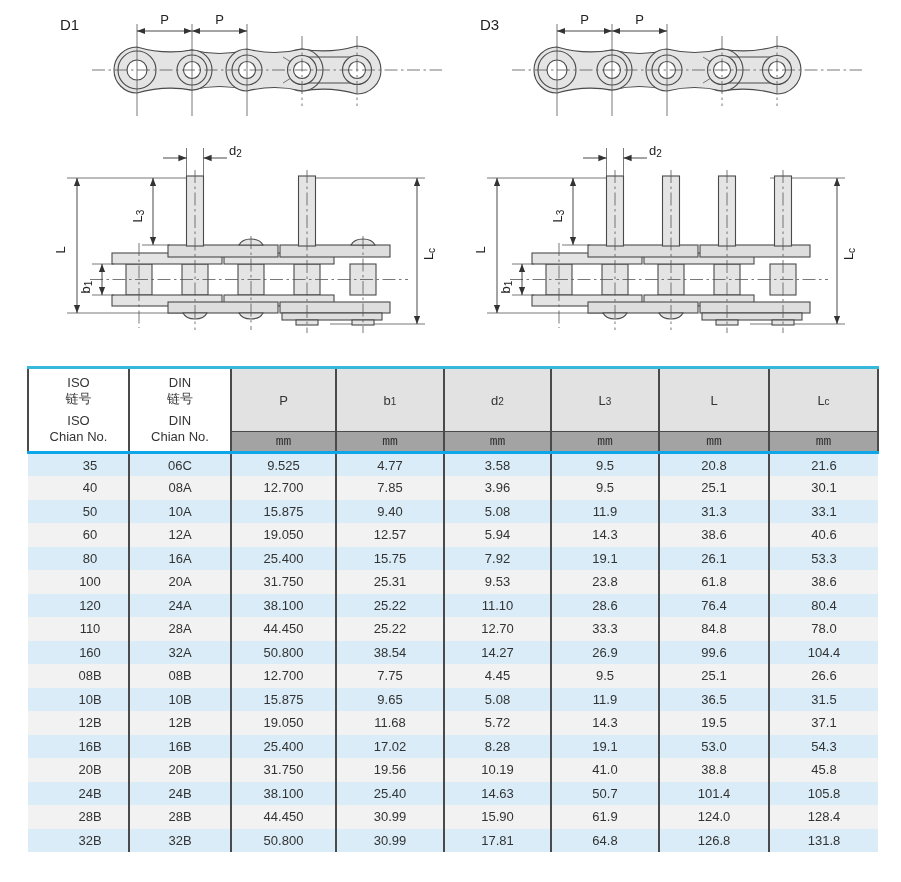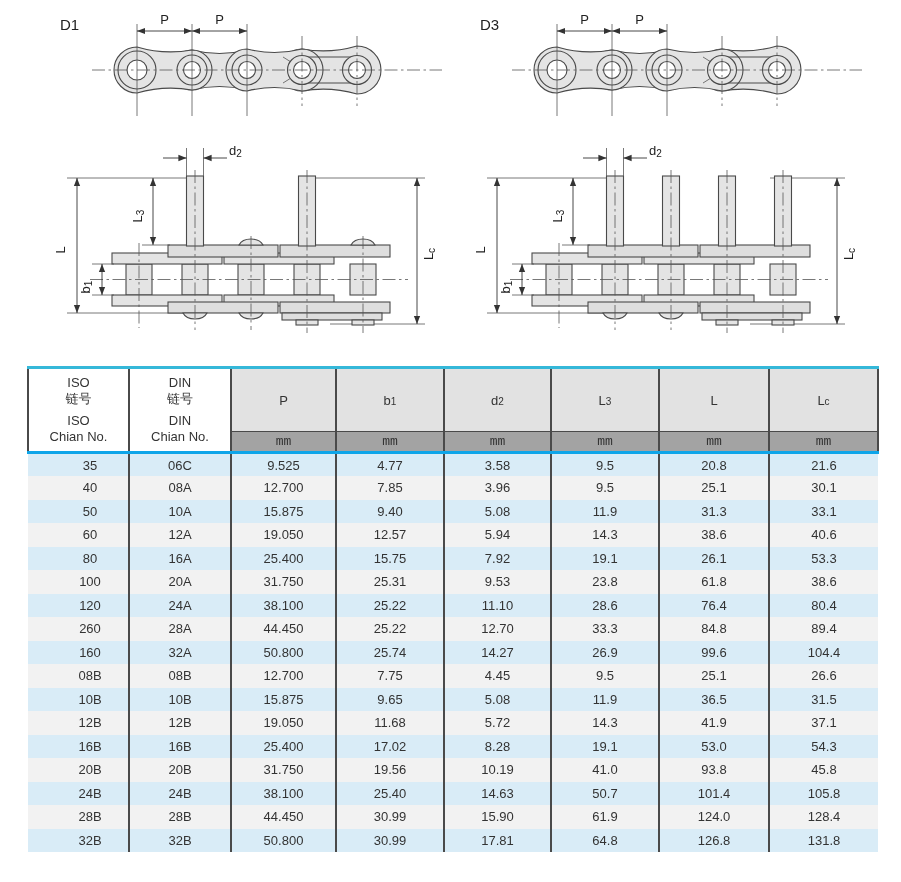--- a/index.html
+++ b/index.html
@@ -366,34 +366,34 @@
           <td>120</td>
           <td>24A</td>
           <td>38.100</td>
           <td>25.22</td>
           <td>11.10</td>
           <td>28.6</td>
           <td>76.4</td>
           <td>80.4</td>
         </tr>
         <tr>
-          <td>260</td>
+          <td>110</td>
           <td>28A</td>
           <td>44.450</td>
           <td>25.22</td>
           <td>12.70</td>
           <td>33.3</td>
           <td>84.8</td>
-          <td>89.4</td>
+          <td>78.0</td>
         </tr>
         <tr>
           <td>160</td>
           <td>32A</td>
           <td>50.800</td>
-          <td>25.74</td>
+          <td>38.54</td>
           <td>14.27</td>
           <td>26.9</td>
           <td>99.6</td>
           <td>104.4</td>
         </tr>
         <tr>
           <td>08B</td>
           <td>08B</td>
           <td>12.700</td>
           <td>7.75</td>
@@ -412,41 +412,41 @@
           <td>36.5</td>
           <td>31.5</td>
         </tr>
         <tr>
           <td>12B</td>
           <td>12B</td>
           <td>19.050</td>
           <td>11.68</td>
           <td>5.72</td>
           <td>14.3</td>
-          <td>41.9</td>
+          <td>19.5</td>
           <td>37.1</td>
         </tr>
         <tr>
           <td>16B</td>
           <td>16B</td>
           <td>25.400</td>
           <td>17.02</td>
           <td>8.28</td>
           <td>19.1</td>
           <td>53.0</td>
           <td>54.3</td>
         </tr>
         <tr>
           <td>20B</td>
           <td>20B</td>
           <td>31.750</td>
           <td>19.56</td>
           <td>10.19</td>
           <td>41.0</td>
-          <td>93.8</td>
+          <td>38.8</td>
           <td>45.8</td>
         </tr>
         <tr>
           <td>24B</td>
           <td>24B</td>
           <td>38.100</td>
           <td>25.40</td>
           <td>14.63</td>
           <td>50.7</td>
           <td>101.4</td>

